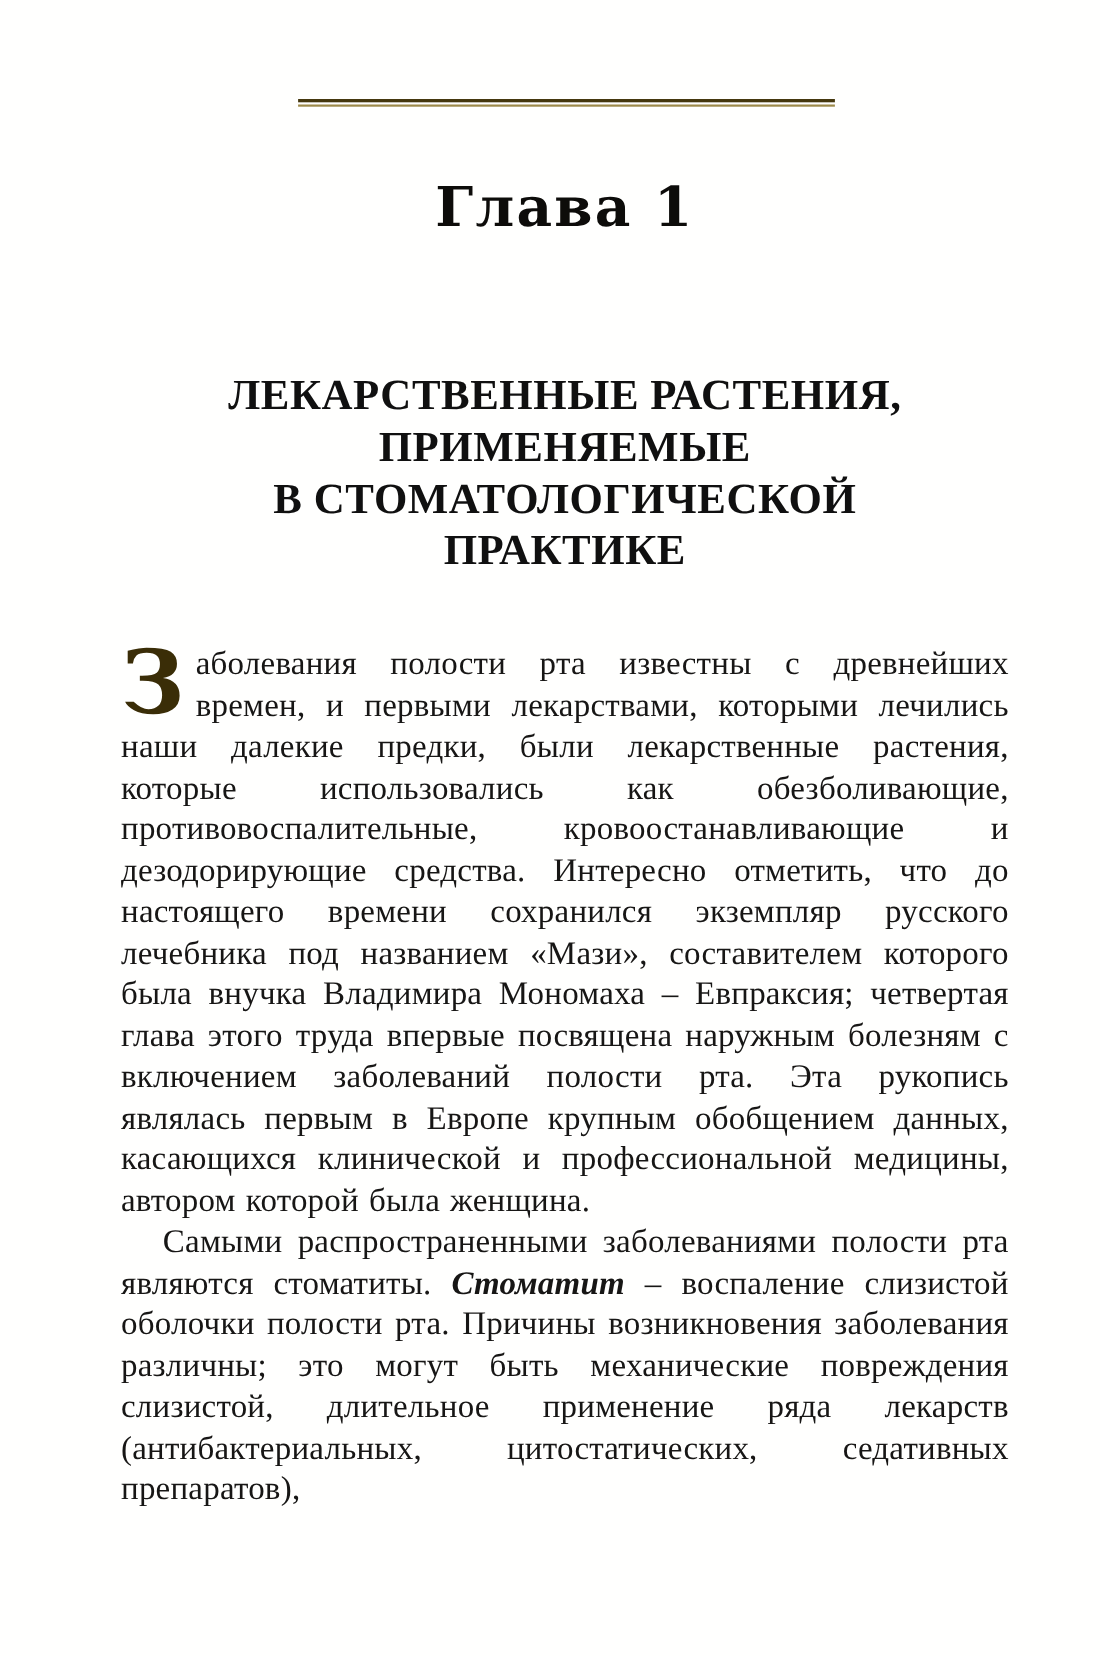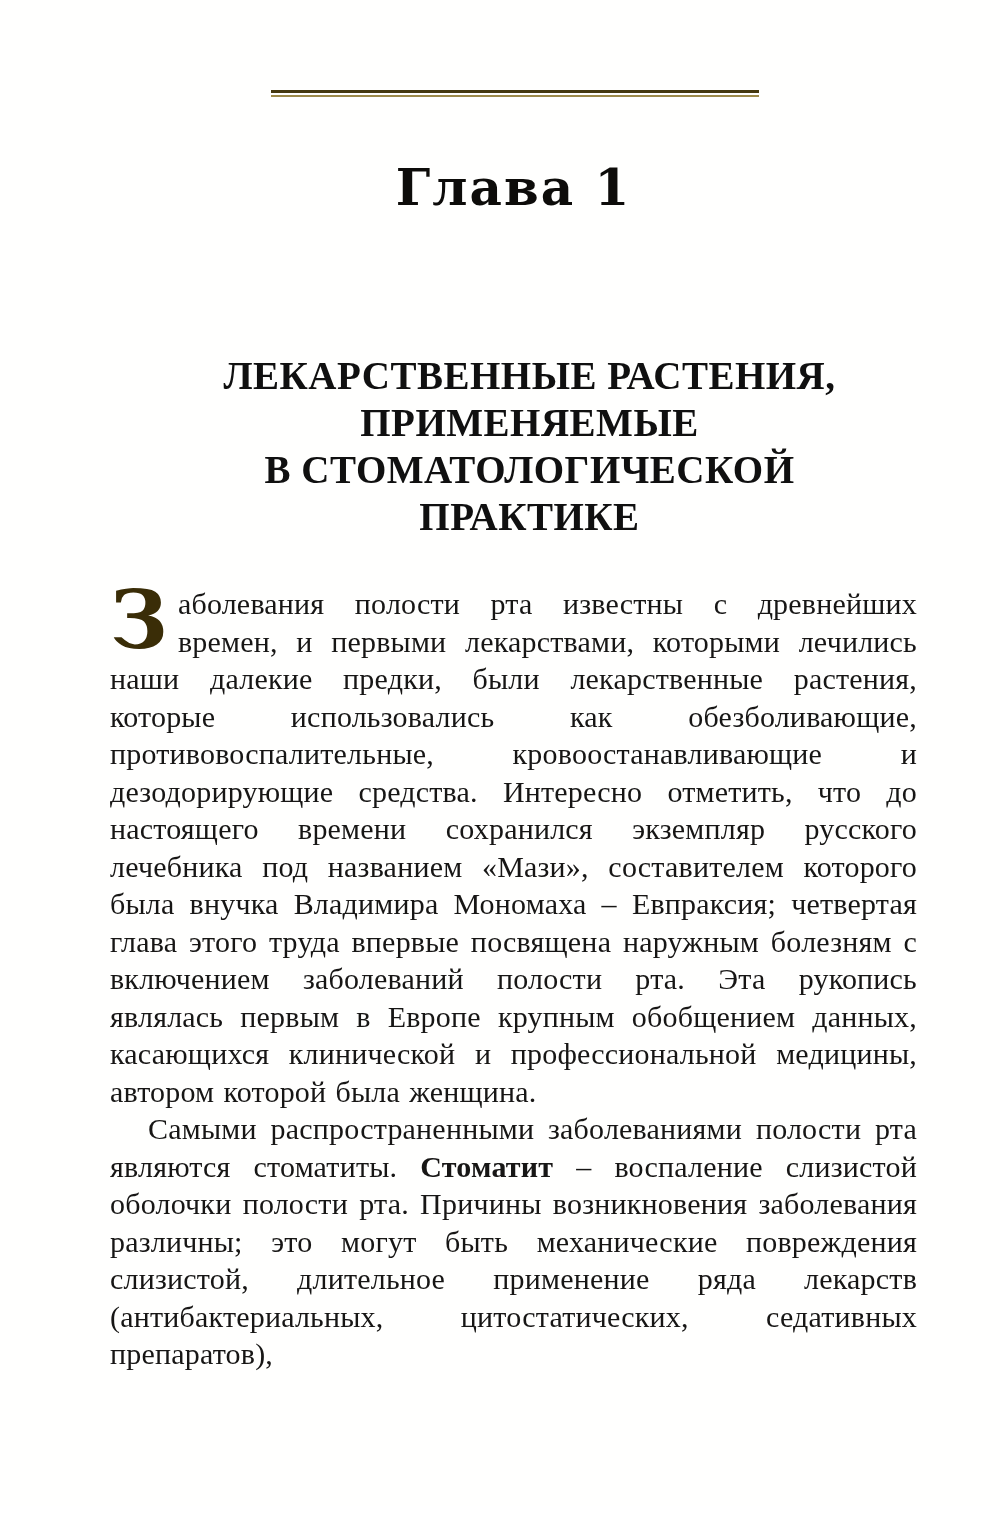--- a/index.html
+++ b/index.html
@@ -41,21 +41,21 @@
     line-height: 56px;
     letter-spacing: 2px;
     color: #0d0c0a;
   }
   
   .chapter-title {
     position: absolute;
     top: 336px;
     left: 110px;
     width: 807px;
-    margin: 16px;
+    margin: 0;
     text-align: center;
     font-weight: bold;
     font-size: 39px;
     line-height: 47px;
     letter-spacing: 0.5px;
     white-space: pre-line;
     color: #101010;
   }
   
   .body-text {
@@ -79,20 +79,21 @@
     float: left;
     font-family: "DejaVu Serif", "Liberation Serif", serif;
     font-weight: bold;
     font-size: 80px;
     line-height: 70px;
     padding: 0 10px 4px 0;
     color: #3a2d07;
   }
   .bold-term {
     font-weight: bold;
+    font-style: italic;
   }
 </style>
 </head>
 <body>
 
 <div class="page">
 
   <div class="ornament-rule"></div>
 
   <h2 class="chapter-label">Глава 1</h2>

